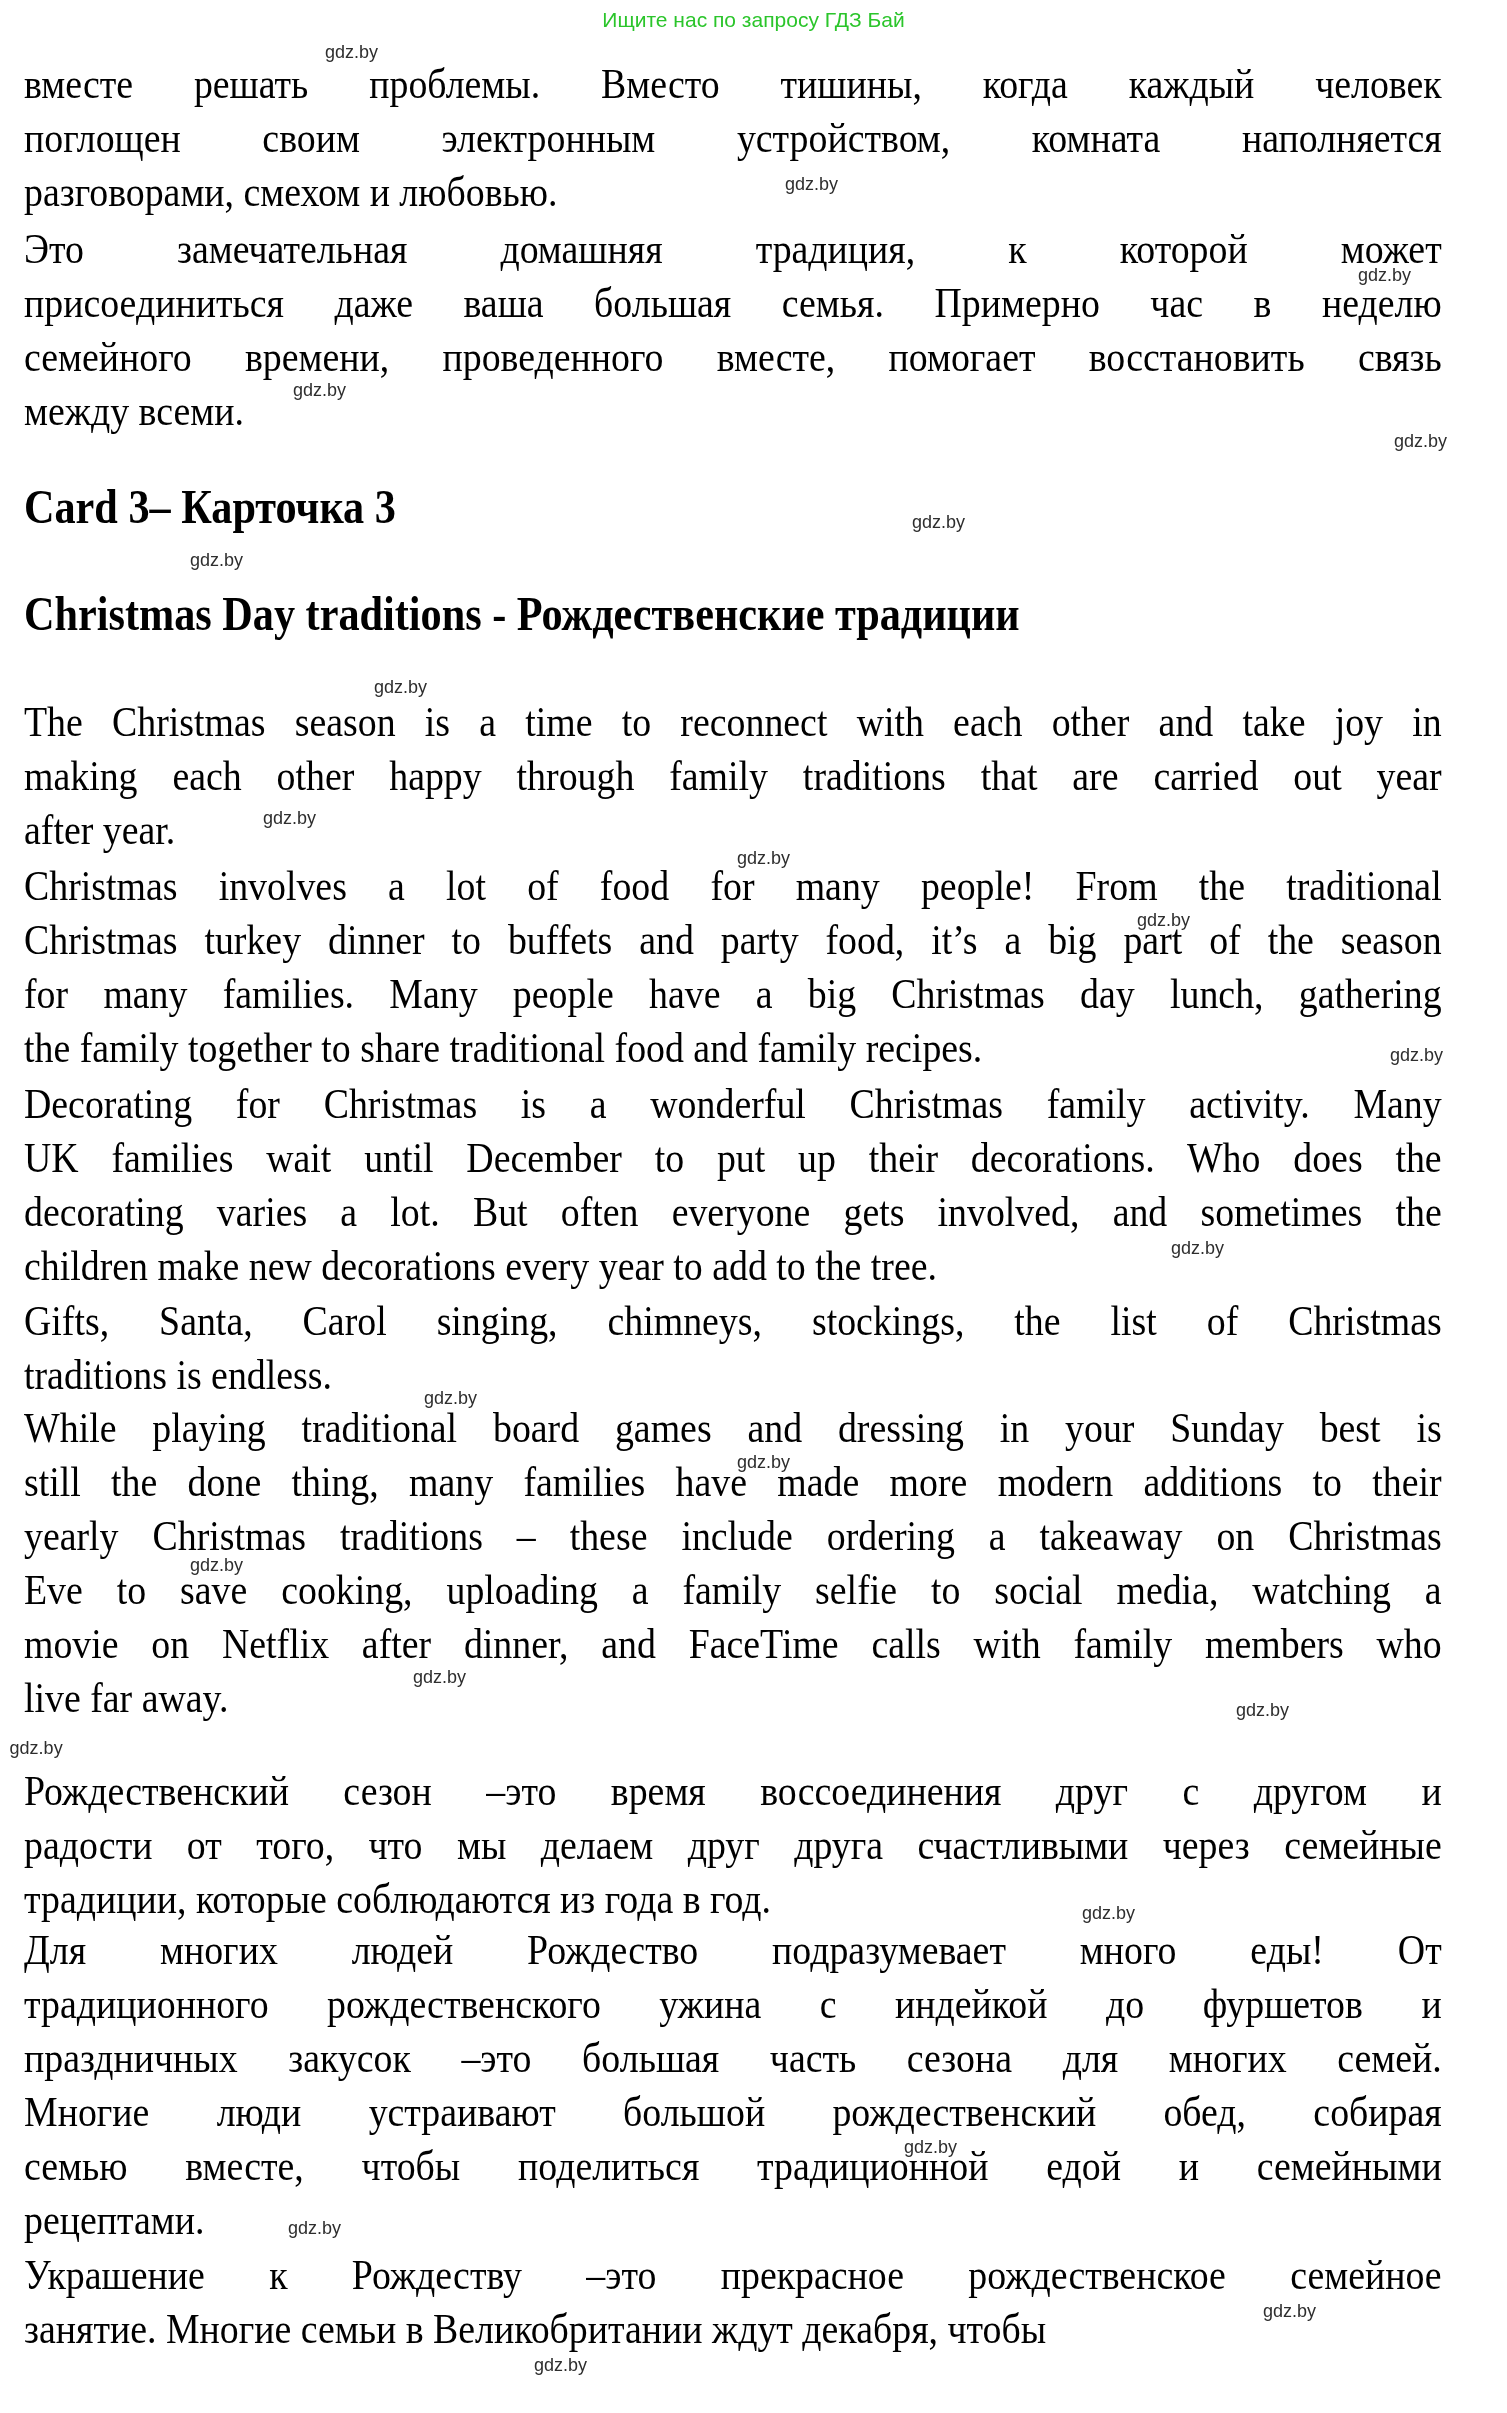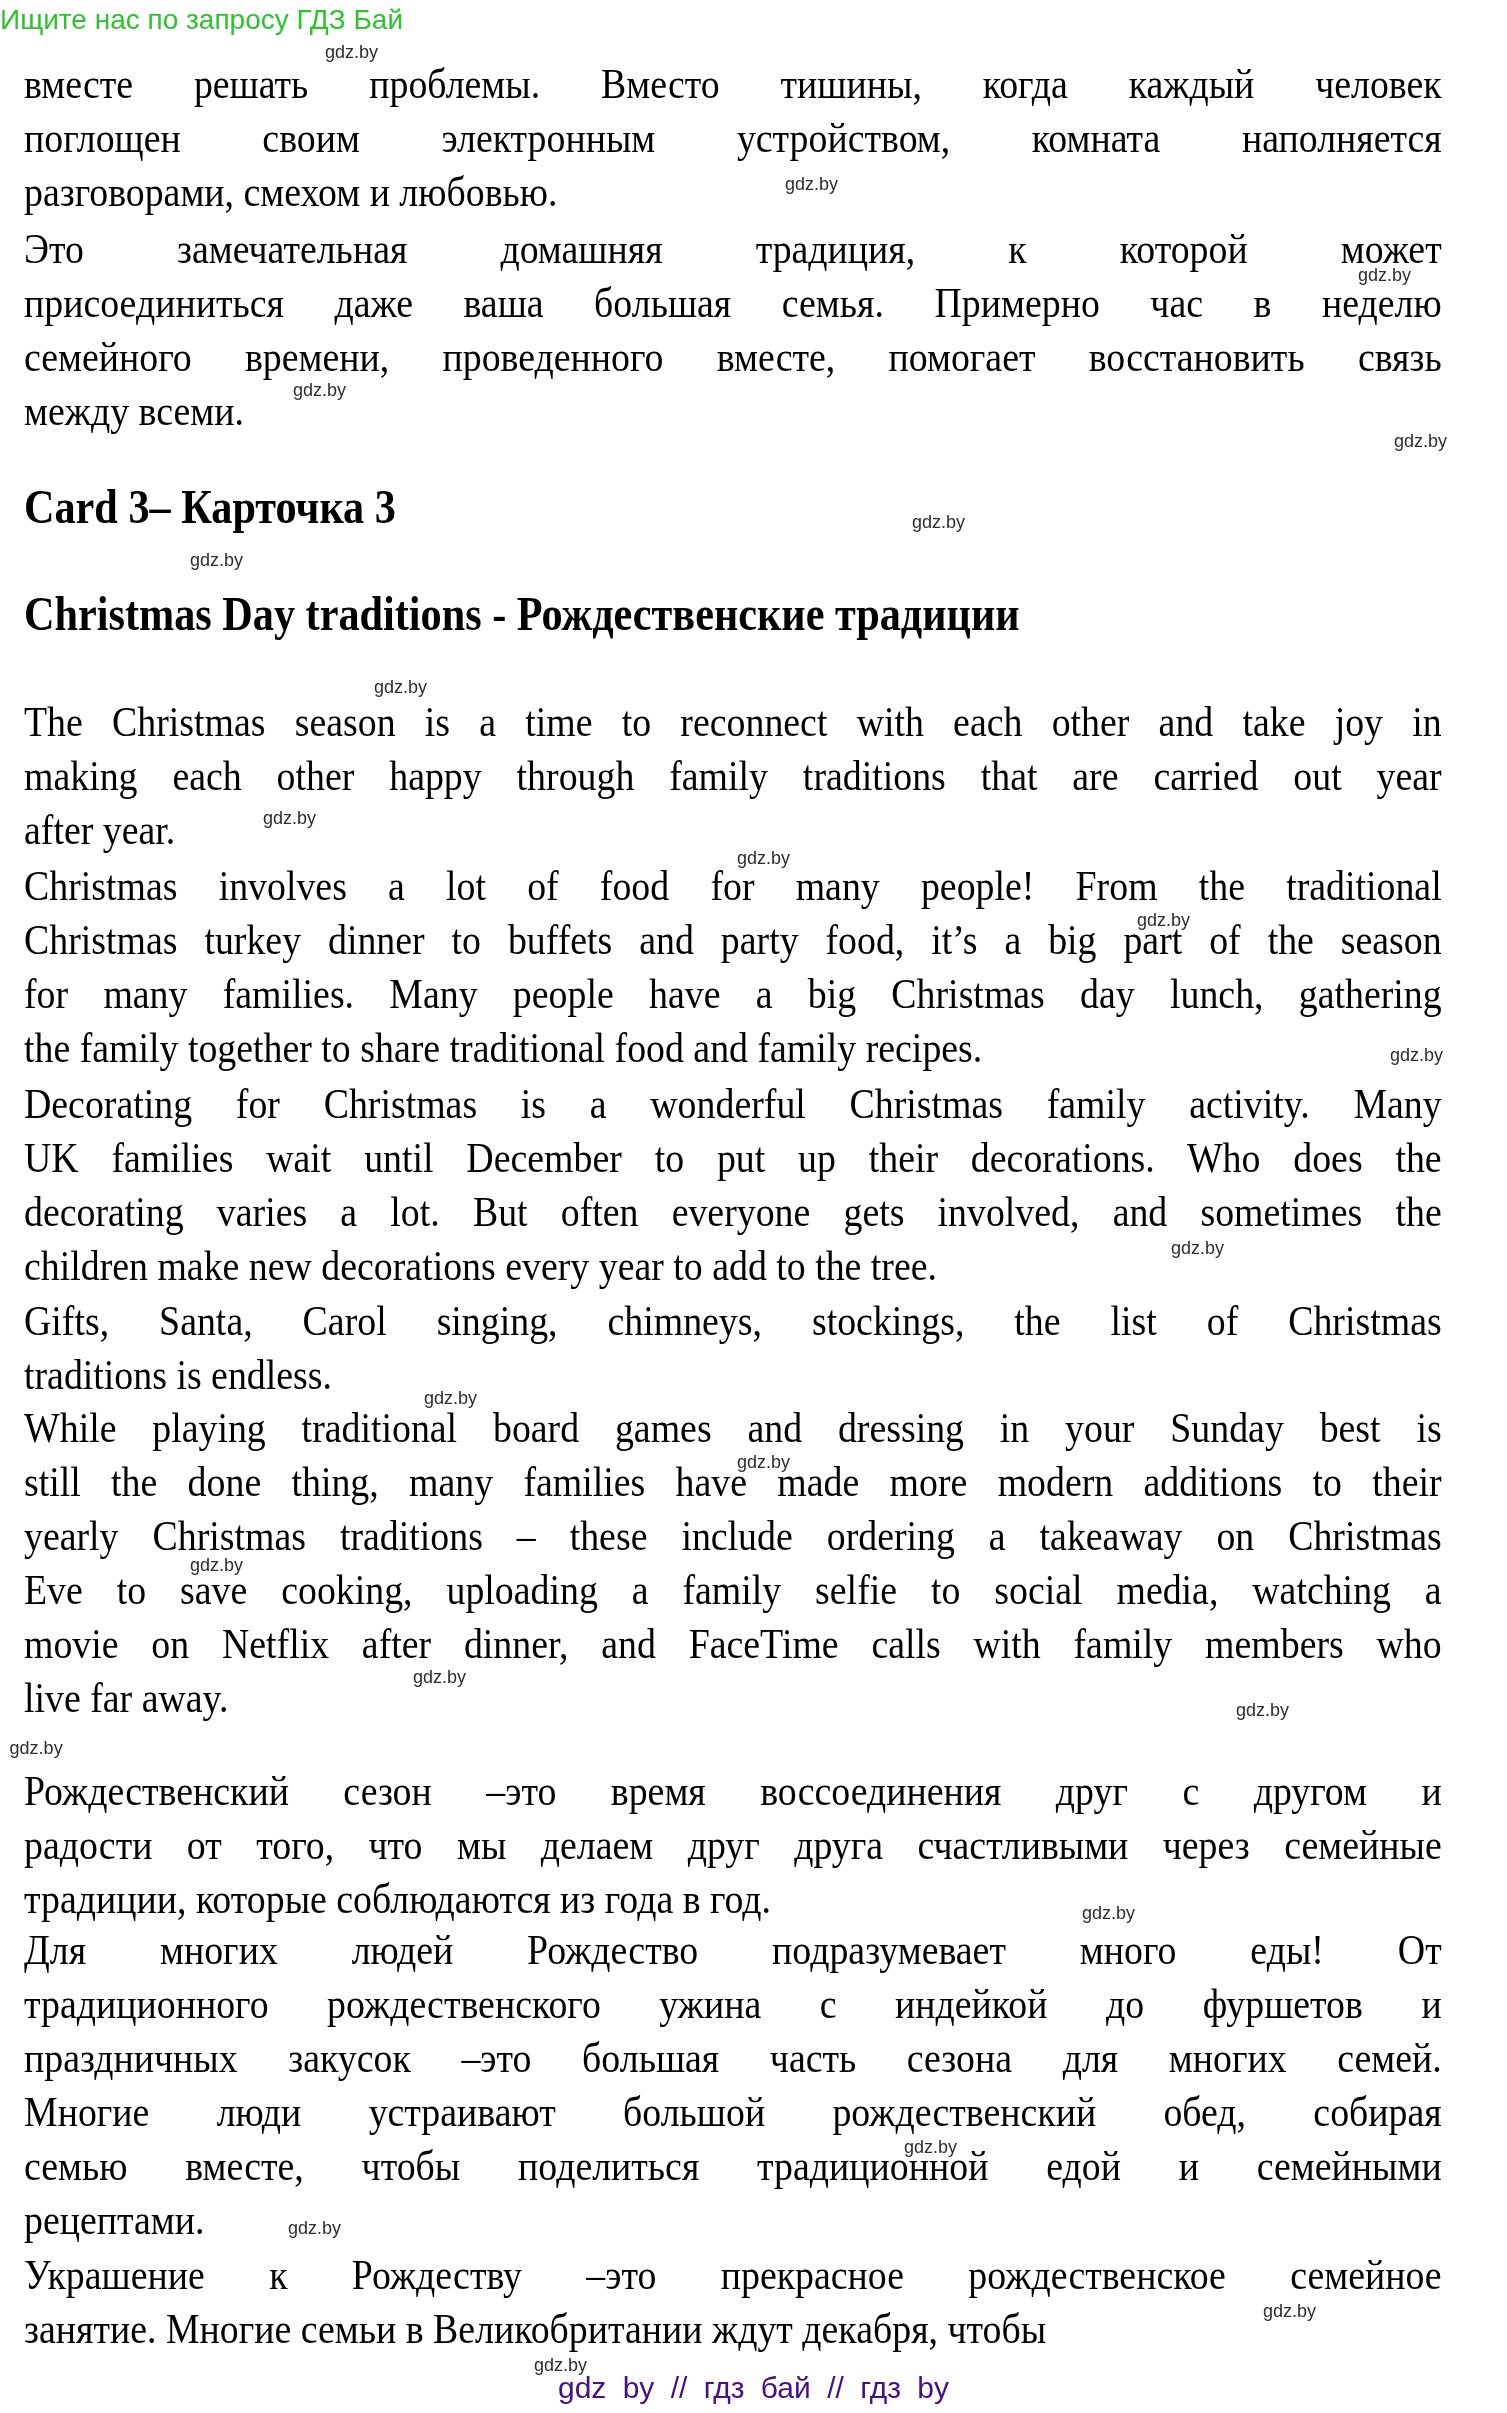--- a/index.html
+++ b/index.html
@@ -10,23 +10,23 @@
     background: var(--bg, #fff);
     font-family: "Liberation Serif", serif;
     color: var(--ink, #000);
     overflow: hidden;
   }
   .promo {
     position: absolute;
     top: 1.6px;
     left: 0;
     width: 100%;
-    text-align: left;
+    text-align: center;
     font-family: "Liberation Sans", sans-serif;
-    font-size: 28px;
+    font-size: 21px;
     line-height: 35px;
     color: var(--green, #2bc52b);
   }
   .layer { position: absolute; left: 0; top: 0; width: 100%; height: 100%; }
   .wm {
     position: absolute;
     font-family: "Liberation Sans", sans-serif;
     font-size: 18px;
     line-height: 24px;
     color: var(--wm, #2e2e2e);
@@ -155,15 +155,14 @@
         <div class="line">Многие люди устраивают большой рождественский обед, собирая</div>
         <div class="line">семью вместе, чтобы поделиться традиционной едой и семейными</div>
         <div class="line last">рецептами.</div>
       </div>
       <div class="block paragraph" style="top: 2248px;">
         <div class="line">Украшение к Рождеству –это прекрасное рождественское семейное</div>
         <div class="line last">занятие. Многие семьи в Великобритании ждут декабря, чтобы</div>
       </div>
     </div>
 
-  <div class="footer">gdz by // гдз бай // гдз by</div>
 </div>
 
 
 </body></html>

